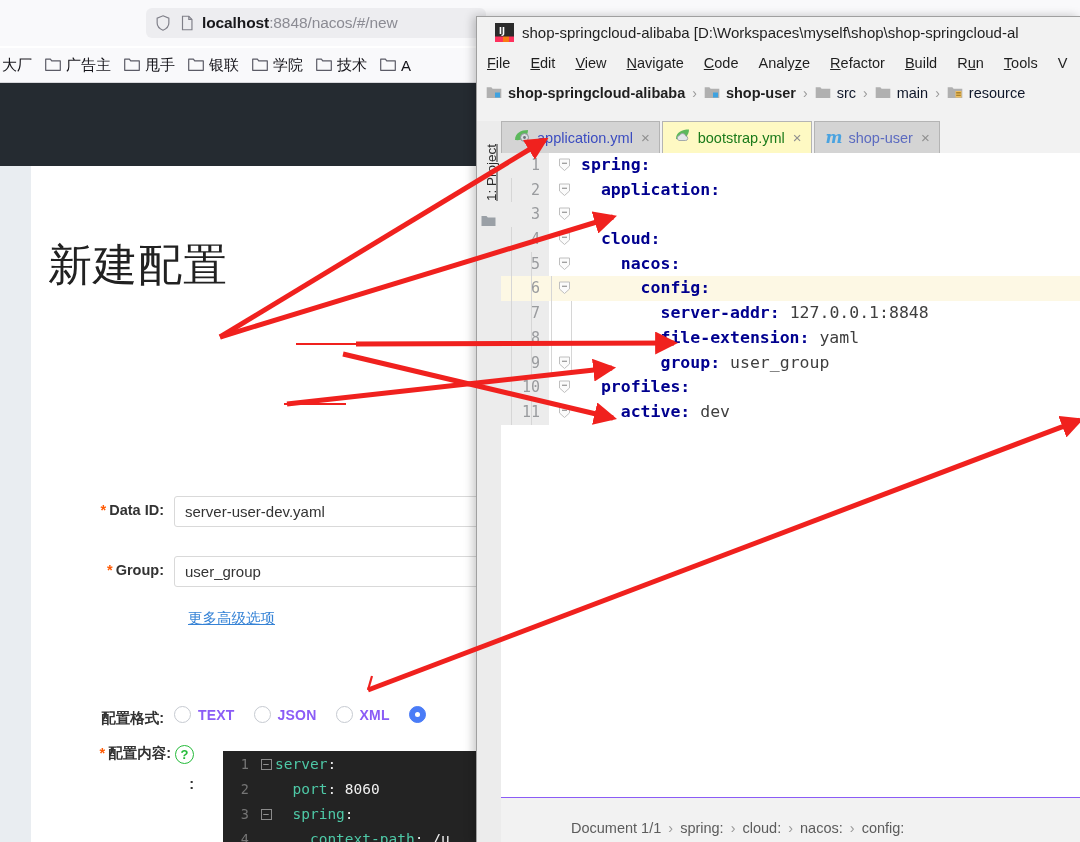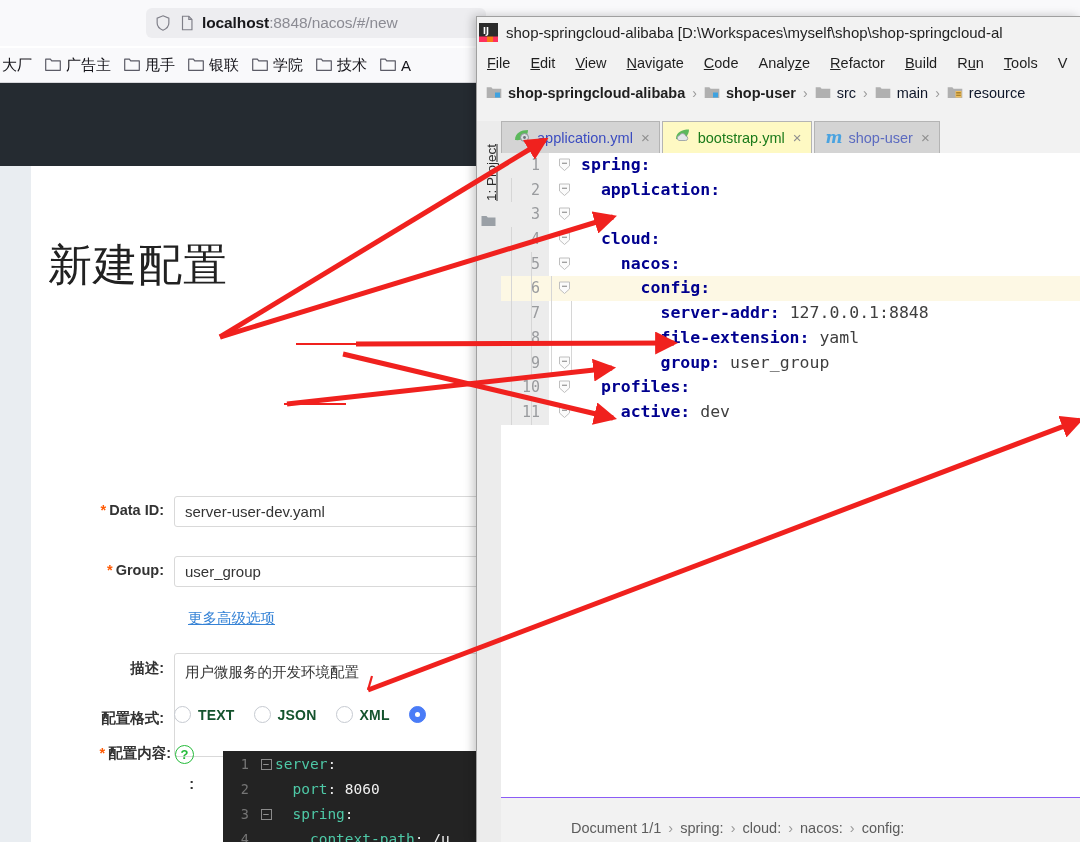--- a/index.html
+++ b/index.html
@@ -51,21 +51,21 @@
   }
   .advlink{position:absolute;left:157px;top:443px;font-size:14.5px;color:#3683d6;
      text-decoration:underline;cursor:pointer;}
 
   .radios{display:flex;align-items:center;gap:0px;padding-top:3px;}
   .radio{display:flex;align-items:center;margin-right:19px;}
   .radio .dot{width:17px;height:17px;border-radius:50%;border:1px solid #c6cad1;background:#fff;
      box-sizing:border-box;margin-right:7px;display:block;}
   .radio.on .dot{border:1px solid #4a7cf7;background:#4a7cf7;position:relative;}
   .radio.on .dot:after{content:"";position:absolute;left:5px;top:5px;width:5px;height:5px;border-radius:50%;background:#fff;}
-  .radio .rl{font-size:14px;font-weight:700;color:#14532d;letter-spacing:.2px;}
+  .radio .rl{font-size:14px;font-weight:700;color:#8b5cf6;letter-spacing:.2px;}
 
   .helpq{display:inline-flex;width:19px;height:19px;border-radius:50%;border:1.6px solid #25bb3a;
     color:#25bb3a;font-size:13px;align-items:center;justify-content:center;font-weight:700;
     vertical-align:middle;margin-left:4px;box-sizing:border-box;}
 
   
   .codebox{position:absolute;left:192px;top:668px;width:288px;height:174px;background:#232323;overflow:hidden;}
   .codebox .cline{display:flex;align-items:center;height:25px;font-family:"DejaVu Sans Mono","Liberation Mono",monospace;font-size:14.5px;white-space:pre;}
   .codebox .gut{width:34px;text-align:right;color:#757575;padding-right:8px;box-sizing:border-box;flex:0 0 34px;font-size:13.5px;}
   .codebox .fold{width:18px;flex:0 0 18px;text-align:center;color:#9aa0a6;font-size:11px;line-height:1;}
@@ -74,21 +74,21 @@
   .codebox .cval{color:#e8e8e8;}
   .codebox .cnum{color:#f0f0f0;}
   .fold-m{display:inline-block;width:11px;height:11px;border:1px solid #8b8b8b;color:#cfcfcf;
      font-size:9px;line-height:9px;text-align:center;box-sizing:border-box;}
 
   
   #idea{position:absolute;left:476px;top:16px;width:604px;height:826px;
     background:#f2f2f2;border:1px solid #a0a0a0;border-right:none;border-bottom:none;
     box-sizing:border-box;box-shadow:-3px 0 9px rgba(0,0,0,.22);overflow:hidden;
     font-family:"Liberation Sans",sans-serif;}
-  .idea-title{height:31px;display:flex;align-items:center;padding-left:2px;background:#f2f2f2;}
+  .idea-title{height:31px;display:flex;align-items:center;padding-left:18px;background:#f2f2f2;}
   .idea-logo{width:19px;height:19px;margin-right:8px;flex:0 0 19px;}
   .idea-title-text{font-size:15px;color:#1f1f1f;white-space:nowrap;}
   .idea-menu{height:30px;display:flex;align-items:center;padding-left:10px;background:#f2f2f2;font-size:14.5px;color:#1f1f1f;}
   .idea-menu .mi{margin-right:20px;white-space:nowrap;}
   .idea-menu .mi u{text-decoration:underline;}
   .idea-bread{height:30px;display:flex;align-items:center;padding-left:9px;background:#f2f2f2;font-size:14.5px;white-space:nowrap;}
   .crumb{display:flex;align-items:center;}
   .crumb .cname{margin-left:6px;color:#1f1f1f;}
   .crumb .cname.b{font-weight:700;}
   .crumb .cname.g{color:#0f172a;}
@@ -202,24 +202,20 @@
         <div class="finput">server-user-dev.yaml</div>
       </div>
 
       <div class="frow" style="left:17px;top:390px;">
         <div class="flabel"><span class="req">*</span><span>Group:</span></div>
         <div class="finput">user_group</div>
       </div>
 
       <div class="advlink">更多高级选项</div>
 
-      <div class="frow" style="left:17px;top:487px;">
-        <div class="flabel">描述:</div>
-        <div class="ftextarea">用户微服务的开发环境配置</div>
-      </div>
 
       <div class="frow" style="left:17px;top:537px;">
         <div class="flabel">配置格式:</div>
         <div class="radios" id="radiogroup">
             <div class="radio">
               <span class="dot"></span>
               <span class="rl">TEXT</span>
             </div>
             <div class="radio">
               <span class="dot"></span>

